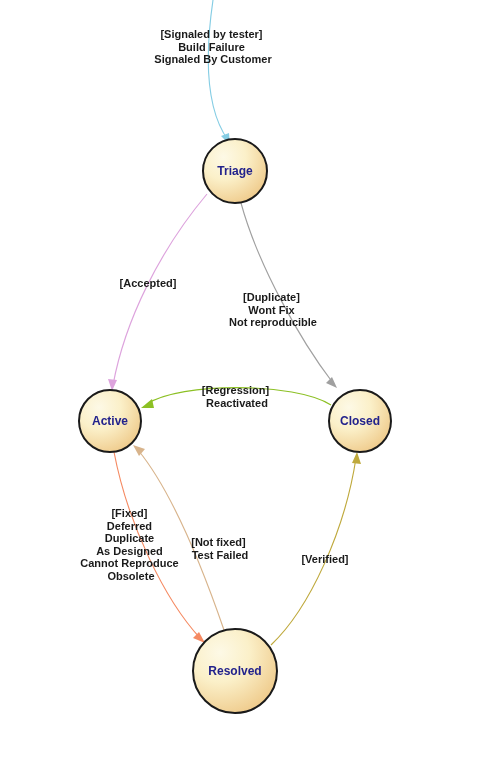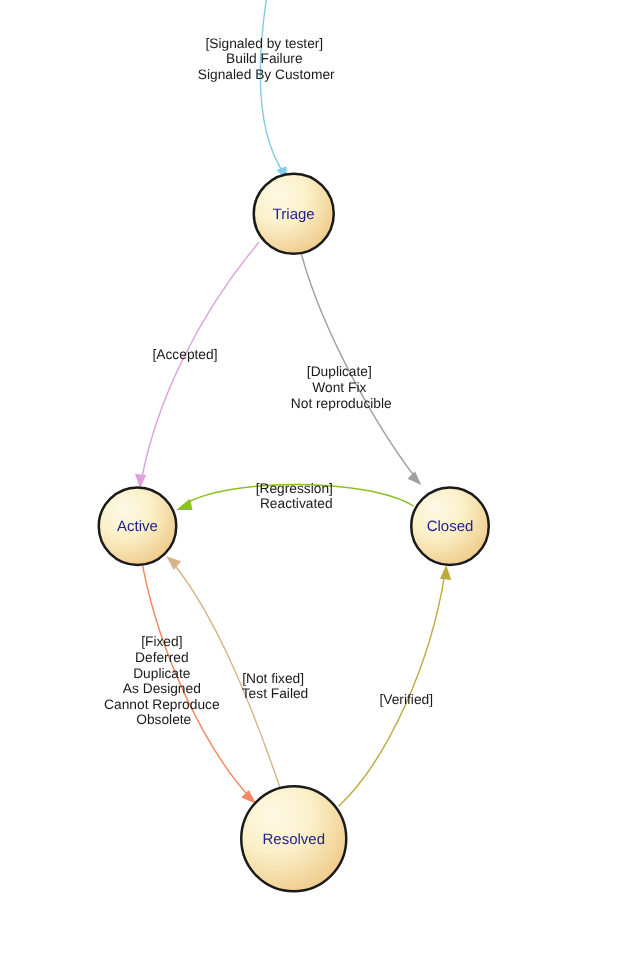--- a/index.html
+++ b/index.html
@@ -2,21 +2,21 @@
 <html><head>
 <meta charset="utf-8">
 <title>Bug Workflow State Diagram</title>
 <style>
   html,body{margin:0;padding:0;background:#ffffff;}
   body{
     width:501px;height:765px;overflow:hidden;
     font-family:"Liberation Sans","DejaVu Sans",sans-serif;
     -webkit-font-smoothing:antialiased;
   }
-  #diagram-root{position:relative;width:443px;height:765px;background:#fff;}
+  #diagram-root{position:relative;width:443px;height:765px;background:#fff;font-weight:bold;}
   svg#state-diagram{display:block;width:501px;height:765px;}
 
   .node-circle{stroke:#1a1a1a;stroke-width:2;}
   .node-label{
     font-family:"Liberation Sans","DejaVu Sans",sans-serif;
     font-size:12px;
     fill:#22228c;
     text-anchor:middle;
     dominant-baseline:middle;
     pointer-events:none;

